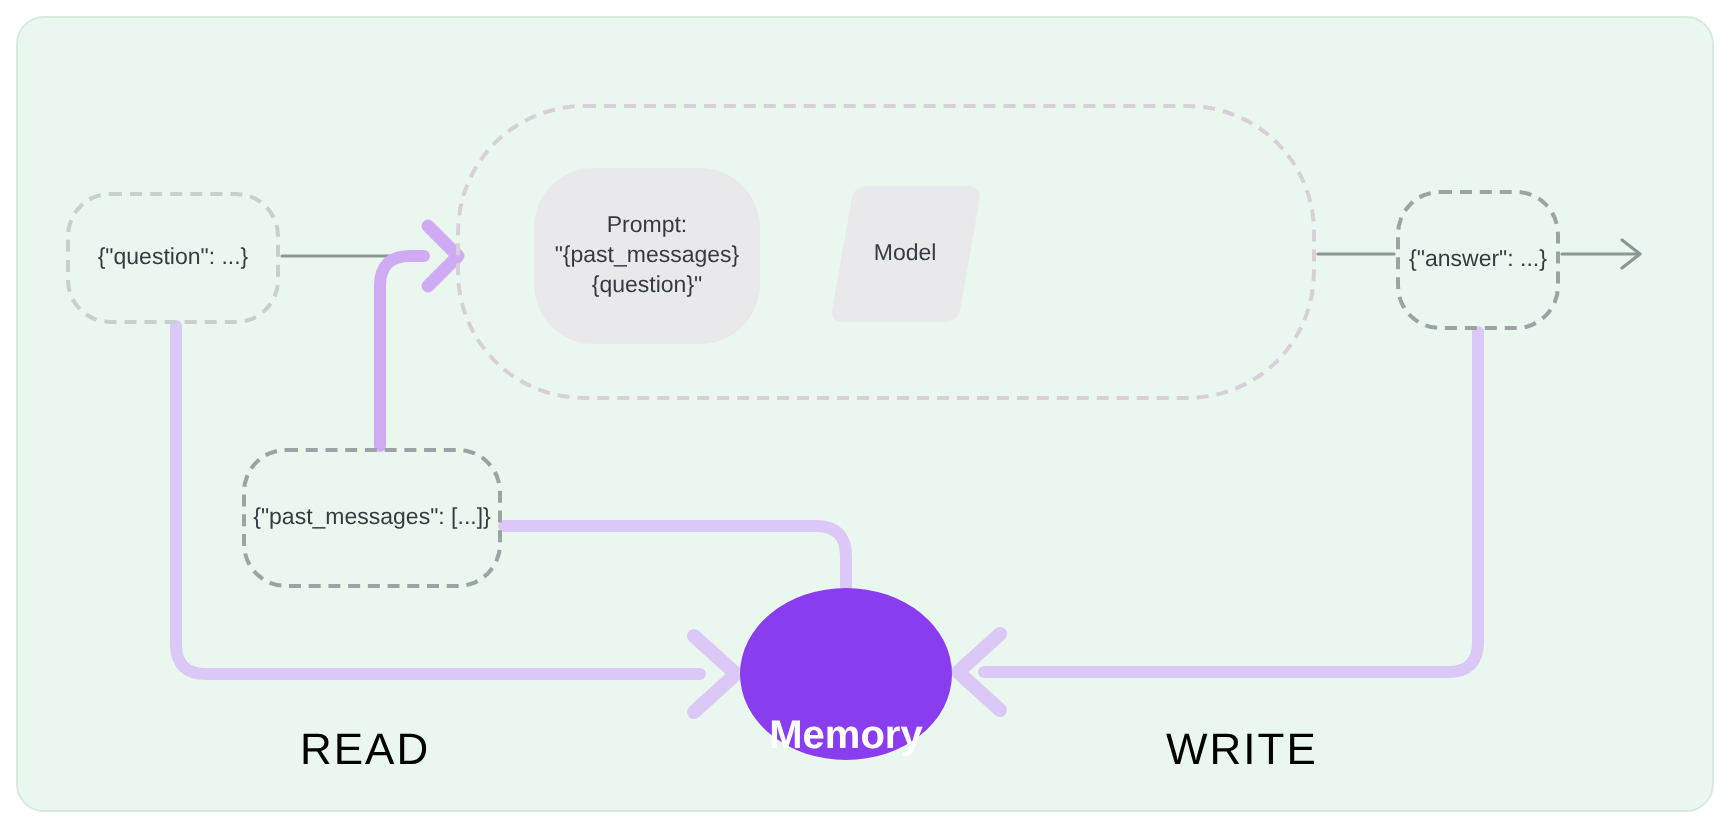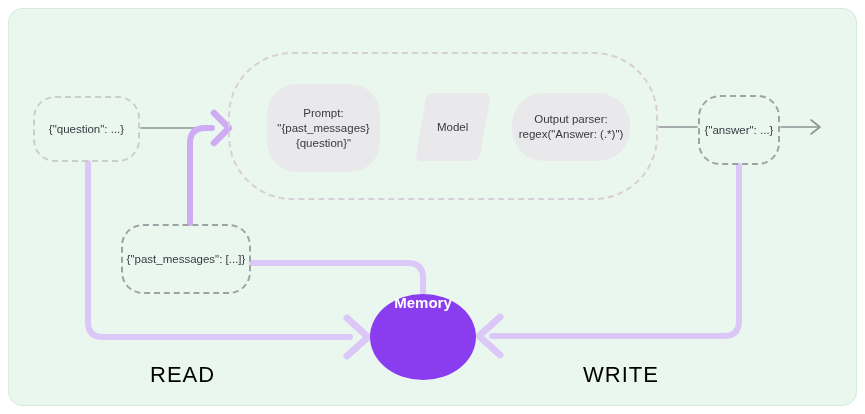--- a/index.html
+++ b/index.html
@@ -66,23 +66,23 @@
   .box-model .label { transform: skewX(10deg); }
   .box-parser  { left: 512px; top: 93px; width: 118px; height: 68px; border-radius: 32px; }
   .node-answer { left: 698px; top: 95px; width: 82px; height: 70px; }
   .node-past   { left: 121px; top: 224px; width: 130px; height: 70px; }
 
   .memory {
     position: absolute;
     left: 370px; top: 294px; width: 106px; height: 86px;
     background: #8a3def;
     border-radius: 50%;
-    display: flex; align-items: flex-start; justify-content: center;
+    display: flex; align-items: flex-end; justify-content: center;
     color: #ffffff;
-    font-size: 15px;
+    font-size: 20px;
     font-weight: bold;
   }
 
   .rw-label {
     position: absolute;
     color: #000000;
     font-size: 22px;
     letter-spacing: 1px;
     font-weight: 400;
   }
@@ -137,24 +137,20 @@
   <div class="gray-box box-prompt">
     <span>Prompt:</span>
     <span>"{past_messages}</span>
     <span>{question}"</span>
   </div>
 
   <div class="gray-box box-model">
     <span class="label">Model</span>
   </div>
 
-  <div class="gray-box box-parser">
-    <span>Output parser:</span>
-    <span>regex("Answer: (.*)")</span>
-  </div>
 
   <div class="memory">
     <span>Memory</span>
   </div>
 
   <div class="rw-label label-read">READ</div>
   <div class="rw-label label-write">WRITE</div>
 </div>
 
 </body></html>

